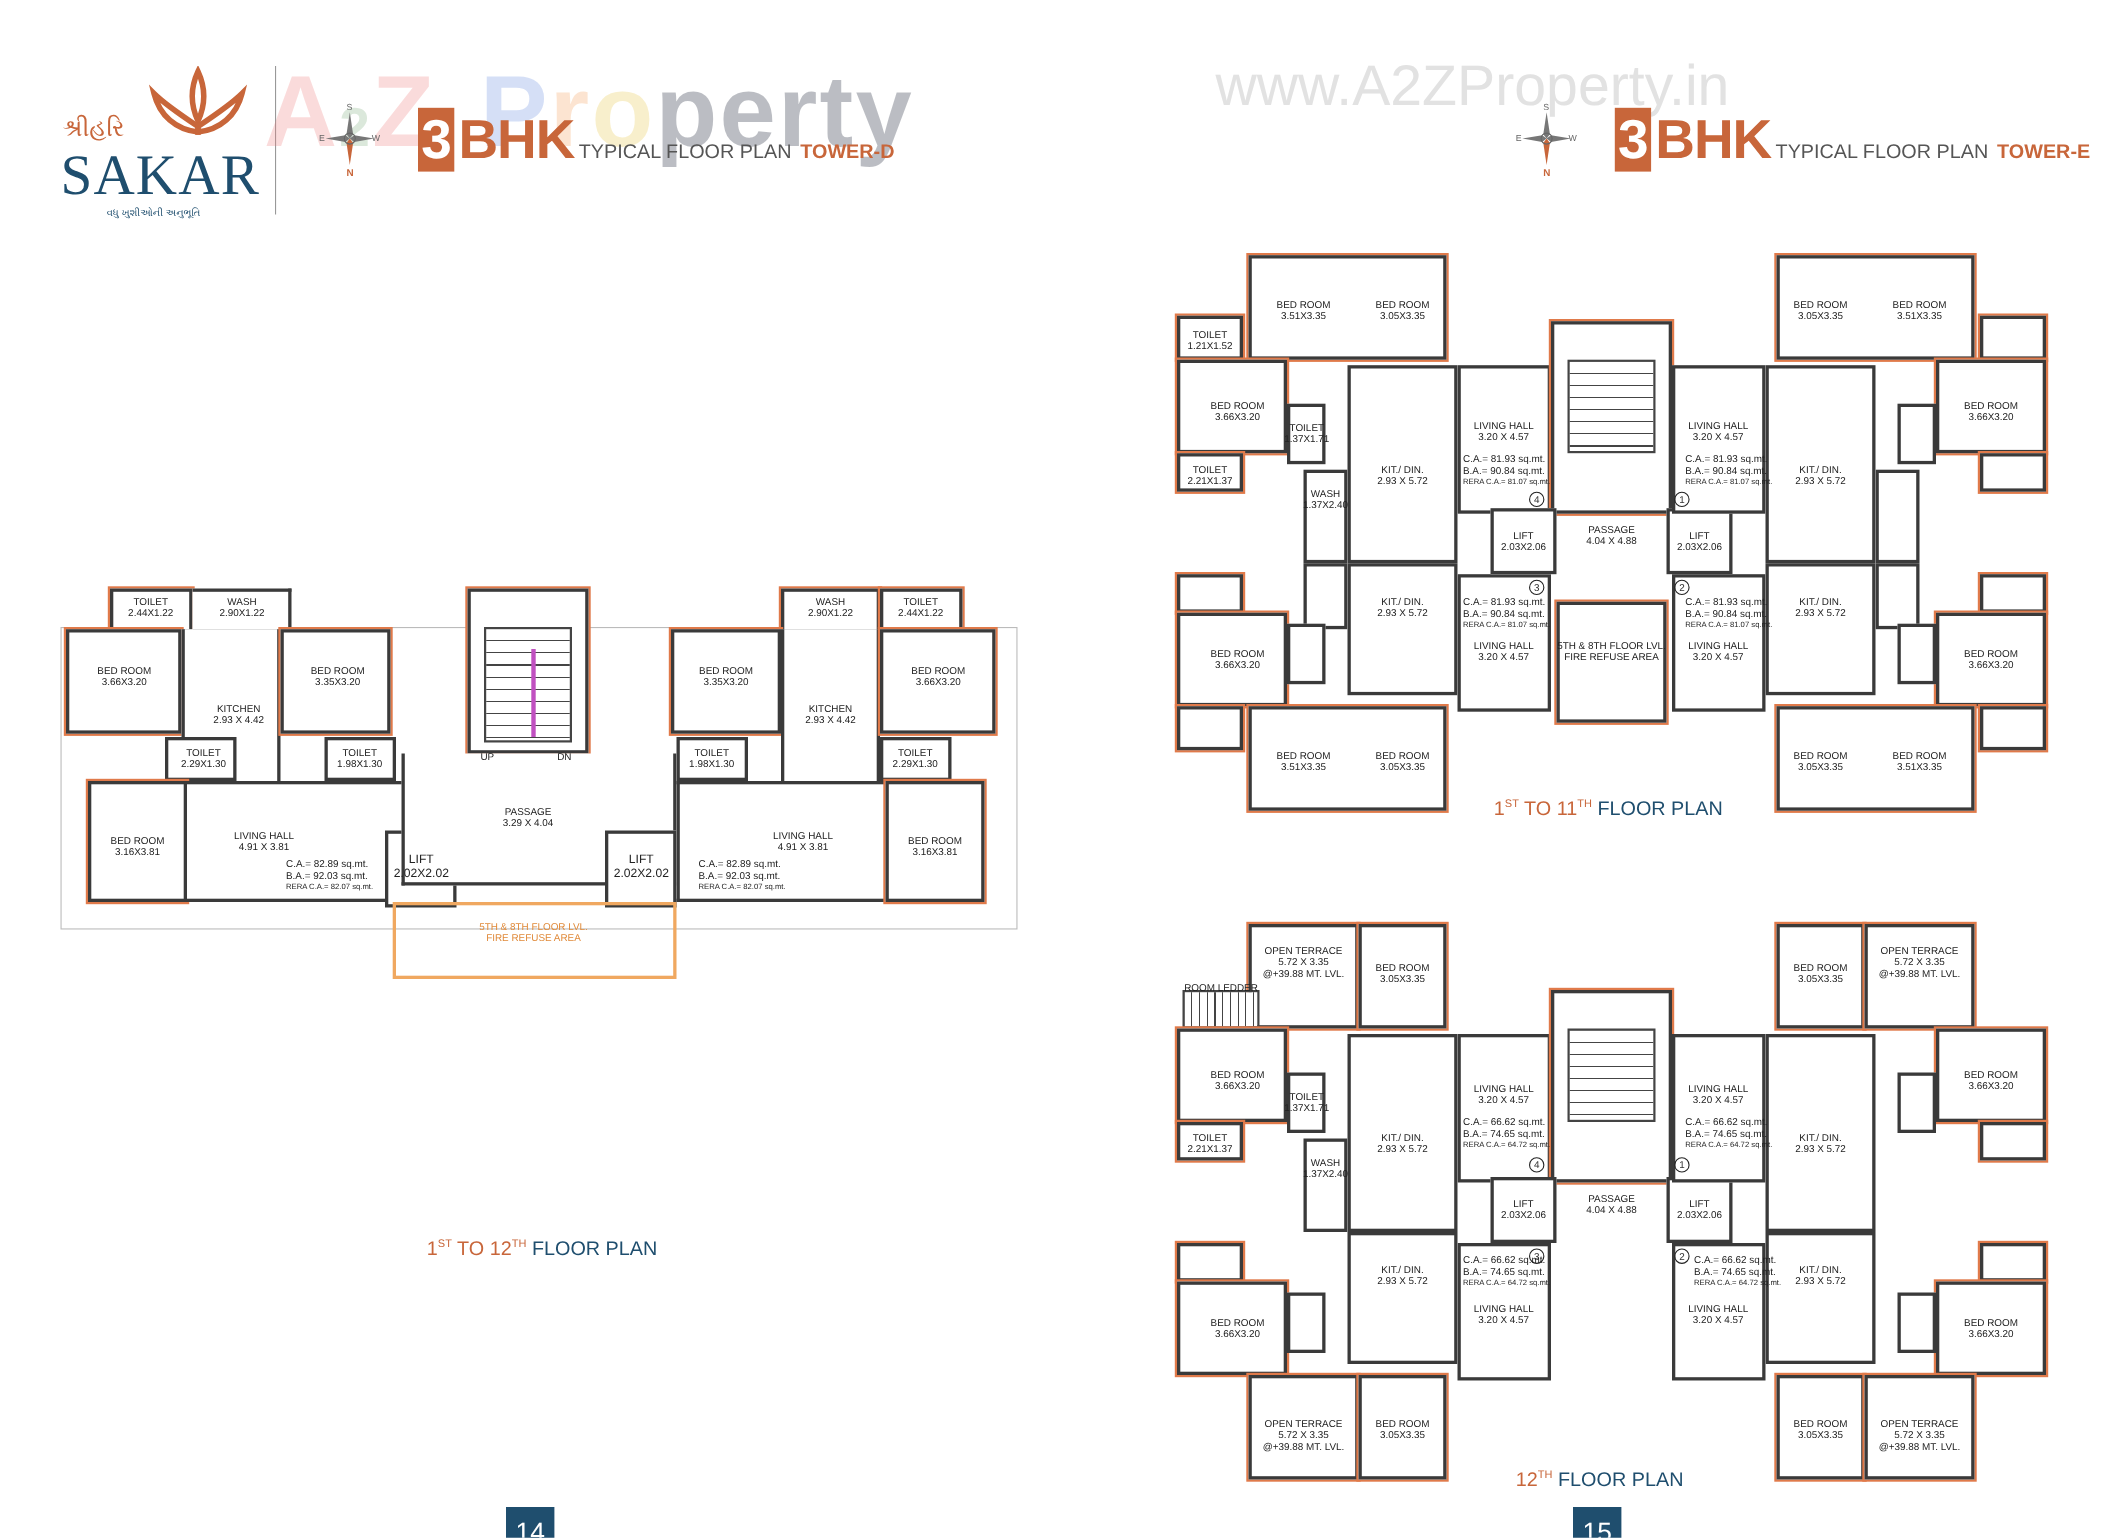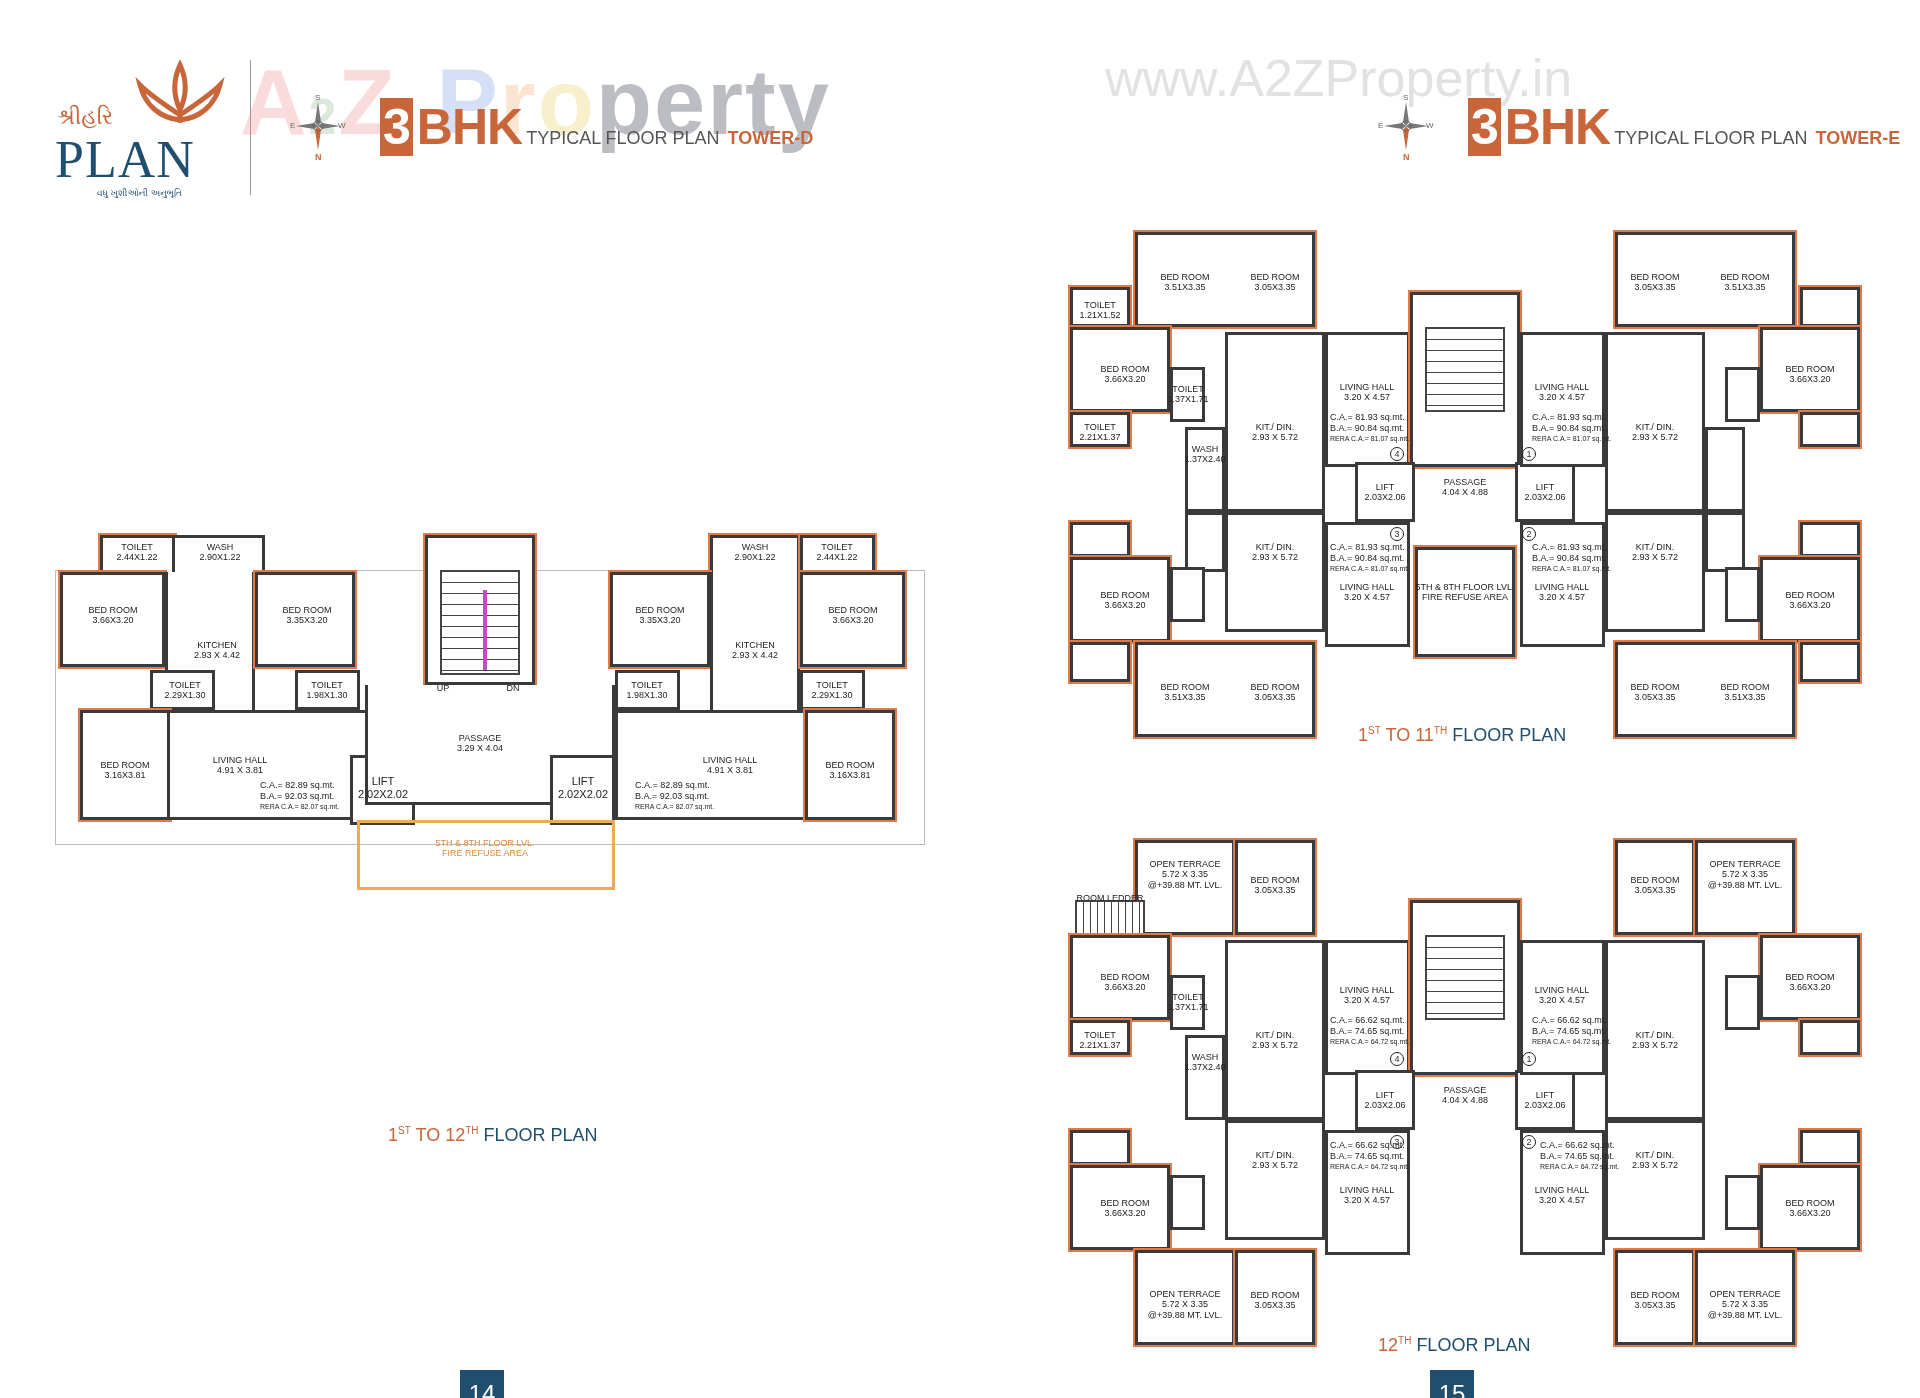--- a/index.html
+++ b/index.html
@@ -44,21 +44,21 @@
 </head>
 <body>
 
 <div class="abs brand">
   <svg class="abs" style="left:70px;top:0" width="110" height="70" viewBox="0 0 110 70">
     <path d="M55 5 C48 20 48 35 55 50 C62 35 62 20 55 5Z" fill="none" stroke="#c8663a" stroke-width="5"></path>
     <path d="M55 55 C40 45 25 35 15 25 C20 45 35 58 55 60Z" fill="none" stroke="#c8663a" stroke-width="5"></path>
     <path d="M55 55 C70 45 85 35 95 25 C90 45 75 58 55 60Z" fill="none" stroke="#c8663a" stroke-width="5"></path>
   </svg>
   <div class="guj">શ્રીહરિ</div>
-  <div class="sakar">PLAN</div>
+  <div class="sakar">SAKAR</div>
   <div class="tag">વધુ ખુશીઓની અનુભૂતિ</div>
 </div>
 <div class="abs vsep"></div>
 
 <div class="abs watermark-left">
   <span>A</span><span style="font-size:50px">2</span><span>Z</span><span style="margin-left:40px">P</span><span>r</span><span>o</span><span>perty</span>
 </div>
 <div class="abs watermark-right">www.A2ZProperty.in</div>
 
 <svg class="abs compass" style="left:290px;top:92px" viewBox="0 0 56 70">

